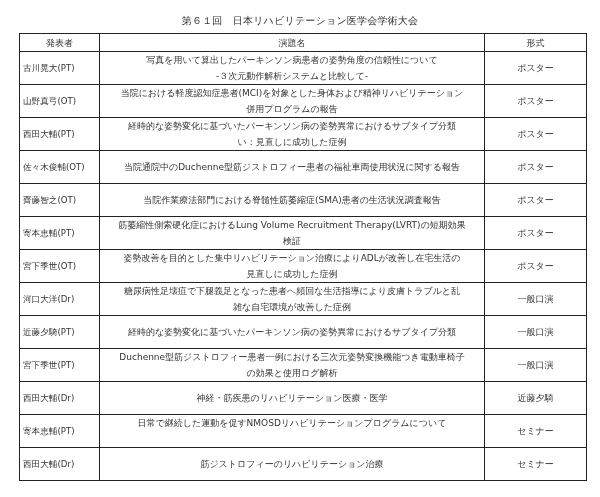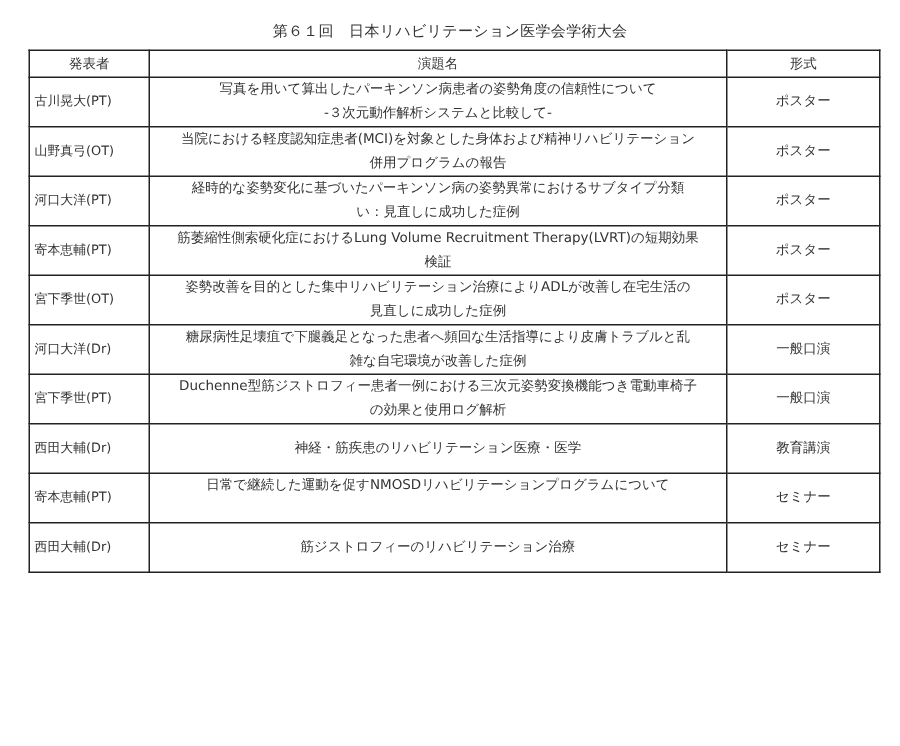--- a/index.html
+++ b/index.html
@@ -50,24 +50,38 @@
     </tr>
     <tr class="r">
       <td class="presenter">山野真弓(OT)</td>
       <td class="title-cell">
         <span class="line">当院における軽度認知症患者(MCI)を対象とした身体および精神リハビリテーション</span>
         <span class="line">併用プログラムの報告</span>
       </td>
       <td class="format">ポスター</td>
     </tr>
     <tr class="r">
-      <td class="presenter">河口大洋(PT)</td>
+      <td class="presenter">西田大輔(PT)</td>
       <td class="title-cell">
         <span class="line">経時的な姿勢変化に基づいたパーキンソン病の姿勢異常におけるサブタイプ分類</span>
         <span class="line">い：見直しに成功した症例</span>
+      </td>
+      <td class="format">ポスター</td>
+    </tr>
+    <tr class="r">
+      <td class="presenter">佐々木俊輔(OT)</td>
+      <td class="title-cell">
+        <span class="line">当院通院中のDuchenne型筋ジストロフィー患者の福祉車両使用状況に関する報告</span>
+      </td>
+      <td class="format">ポスター</td>
+    </tr>
+    <tr class="r">
+      <td class="presenter">齊藤智之(OT)</td>
+      <td class="title-cell">
+        <span class="line">当院作業療法部門における脊髄性筋萎縮症(SMA)患者の生活状況調査報告</span>
       </td>
       <td class="format">ポスター</td>
     </tr>
     <tr class="r">
       <td class="presenter">寄本恵輔(PT)</td>
       <td class="title-cell">
         <span class="line">筋萎縮性側索硬化症におけるLung Volume Recruitment Therapy(LVRT)の短期効果</span>
         <span class="line">検証</span>
       </td>
       <td class="format">ポスター</td>
@@ -82,33 +96,40 @@
     </tr>
     <tr class="r">
       <td class="presenter">河口大洋(Dr)</td>
       <td class="title-cell">
         <span class="line">糖尿病性足壊疽で下腿義足となった患者へ頻回な生活指導により皮膚トラブルと乱</span>
         <span class="line">雑な自宅環境が改善した症例</span>
       </td>
       <td class="format">一般口演</td>
     </tr>
     <tr class="r">
+      <td class="presenter">近藤夕騎(PT)</td>
+      <td class="title-cell">
+        <span class="line">経時的な姿勢変化に基づいたパーキンソン病の姿勢異常におけるサブタイプ分類</span>
+      </td>
+      <td class="format">一般口演</td>
+    </tr>
+    <tr class="r">
       <td class="presenter">宮下季世(PT)</td>
       <td class="title-cell">
         <span class="line">Duchenne型筋ジストロフィー患者一例における三次元姿勢変換機能つき電動車椅子</span>
         <span class="line">の効果と使用ログ解析</span>
       </td>
       <td class="format">一般口演</td>
     </tr>
     <tr class="r">
       <td class="presenter">西田大輔(Dr)</td>
       <td class="title-cell">
         <span class="line">神経・筋疾患のリハビリテーション医療・医学</span>
       </td>
-      <td class="format">教育講演</td>
+      <td class="format">近藤夕騎</td>
     </tr>
     <tr class="r">
       <td class="presenter">寄本恵輔(PT)</td>
       <td class="title-cell top">
         <span class="line">日常で継続した運動を促すNMOSDリハビリテーションプログラムについて</span>
       </td>
       <td class="format">セミナー</td>
     </tr>
     <tr class="r">
       <td class="presenter">西田大輔(Dr)</td>

